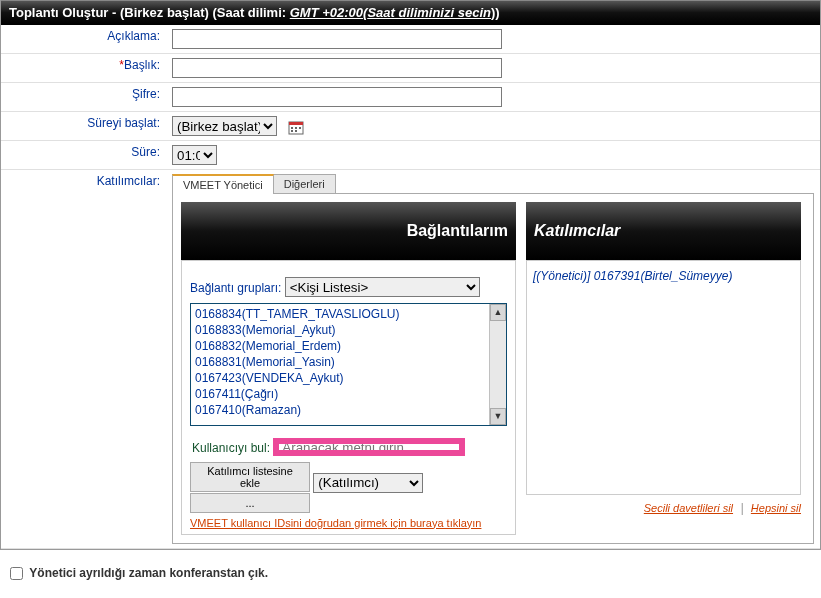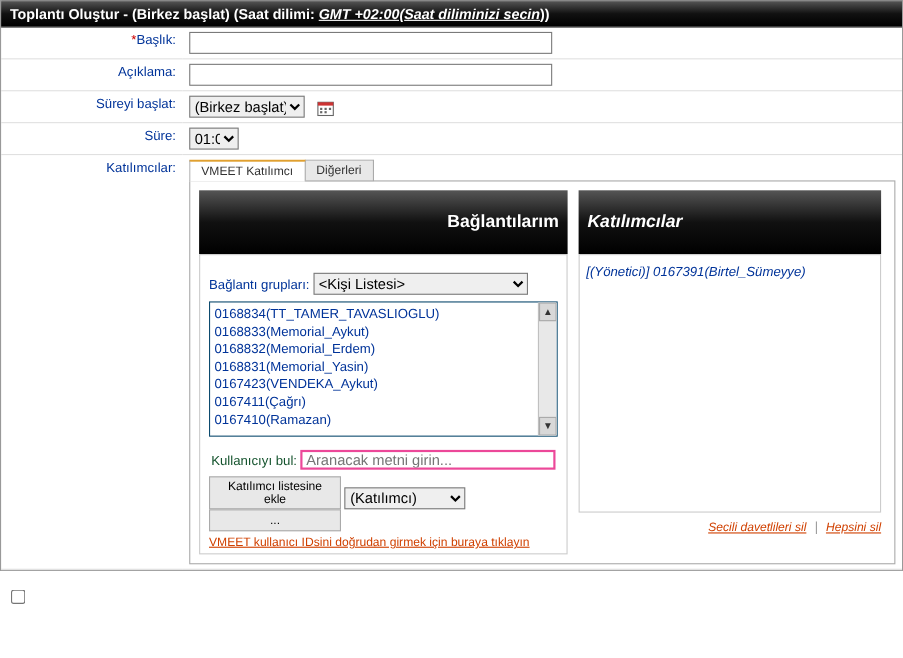--- a/index.html
+++ b/index.html
@@ -41,21 +41,21 @@
   .grp-row select { width: 195px; border: 1px solid #7a7a7a; height: 20px; }
   .listbox { border: 1px solid #0c4a6e; height: 123px; overflow: hidden; position: relative; margin-bottom: 12px; }
   .listbox-inner { padding: 2px 4px; color: #003399; }
   .listbox-inner div { padding: 1px 0; white-space: nowrap; }
   .lb-scroll { position: absolute; right: 0; top: 0; bottom: 0; width: 17px; background: #e8e8e8; border-left: 1px solid #c0c0c0; }
   .lb-scroll .arr { position: absolute; left: 0; right: 0; height: 17px; background: #d8d8d8; border: 1px solid #aaa; text-align: center; line-height: 14px; font-size: 9px; }
   .lb-scroll .up { top: 0; }
   .lb-scroll .down { bottom: 0; }
   .find-row { margin-bottom: 6px; }
   .find-row label { color: #14532d; display: inline-block; width: 80px; text-align: right; }
-  .find-row input { width: 232px; border: 2px solid #ec4899; height: 18px; color: #999; padding: 0 3px; }
+  .find-row input { width: 192px; border: 6px solid #ec4899; height: 18px; color: #999; padding: 0 3px; }
   .role-row { }
   .role-row button { border: 1px solid #aaa; background: #e8e8e8; padding: 2px 6px; cursor: pointer; font-size: 11px; width: 120px; }
   .role-row select { border: 1px solid #7a7a7a; height: 20px; width: 110px; }
   .role-row .dots { border: 1px solid #aaa; background: #e8e8e8; padding: 1px 4px; cursor: pointer; font-size: 11px; height: 20px; }
   .vmeet-link { color: #d04000; text-decoration: underline; font-size: 11px; display: inline-block; margin-top: 4px; cursor: pointer; }
   .right .panel-body { height: 235px; padding: 6px; }
   .part-list-item { color: #003399; padding: 2px 0; }
   .right-actions { text-align: right; padding: 6px 0 0; }
   .right-actions a { color: #d04000; text-decoration: underline; cursor: pointer; font-size: 11px; }
   .right-actions span { color: #999; padding: 0 4px; }
@@ -70,26 +70,30 @@
 <body>
 
 <div class="page">
   <div class="titlebar">
     <span>Toplantı Oluştur - (Birkez başlat) (Saat dilimi: </span><span class="u"><span>GMT +02:00(</span><span>Saat diliminizi secin</span></span><span>))</span>
   </div>
 
   <table class="form-table">
     <tbody>
         <tr>
+      <td class="lbl-cell"><span>Açıklama:</span></td>
+      <td class="fld"><input type="text" value="" style=""></td>
+    </tr>
+    <tr>
       <td class="lbl-cell"><span class="req">*</span><span>Başlık:</span></td>
       <td class="fld"><input type="text" value="" style=""></td>
     </tr>
     <tr>
-      <td class="lbl-cell"><span>Açıklama:</span></td>
-      <td class="fld"><input type="text" value="" style=""></td>
+      <td class="lbl-cell"><span>Şifre:</span></td>
+      <td class="fld"><input type="password" value="" style=""></td>
     </tr>
     <tr class="dur-row">
       <td class="lbl-cell"><span>Süreyi başlat:</span></td>
       <td class="fld">
         <select><option>(Birkez başlat)</option></select>
         <span class="cal-icon">
           <svg width="16" height="16" viewBox="0 0 16 16">
             <rect x="1" y="3" width="14" height="12" fill="#fff" stroke="#666"></rect>
             <rect x="1" y="3" width="14" height="3" fill="#cc3333"></rect>
             <rect x="3" y="8" width="2" height="2" fill="#666"></rect>
@@ -102,21 +106,21 @@
       </td>
     </tr>
     <tr class="time-row">
       <td class="lbl-cell"><span>Süre:</span></td>
       <td class="fld"><select><option>01:00</option></select></td>
     </tr>
     <tr class="part-row">
       <td class="lbl-cell"><span>Katılımcılar:</span></td>
       <td>
         <div class="tabs">
-          <div class="tab active">VMEET Katılımcı</div>
+          <div class="tab active">VMEET Yönetici</div>
           <div class="tab">Diğerleri</div>
         </div>
 
         <div class="part-wrap">
           <div class="panel left">
             <div class="panel-head">Bağlantılarım</div>
             <div class="panel-body">
               <div class="grp-row">
                 <label>Bağlantı grupları:</label>
                 <select><option>&lt;Kişi Listesi&gt;</option></select>
@@ -165,13 +169,14 @@
         </div>
 
       </td>
     </tr>
   </tbody>
     </table>
 </div>
 
 <div class="footer">
   <input type="checkbox" id="ck1" style="">
+  <label for="ck1">Yönetici ayrıldığı zaman konferanstan çık.</label>
 </div>
 
 </body></html>

